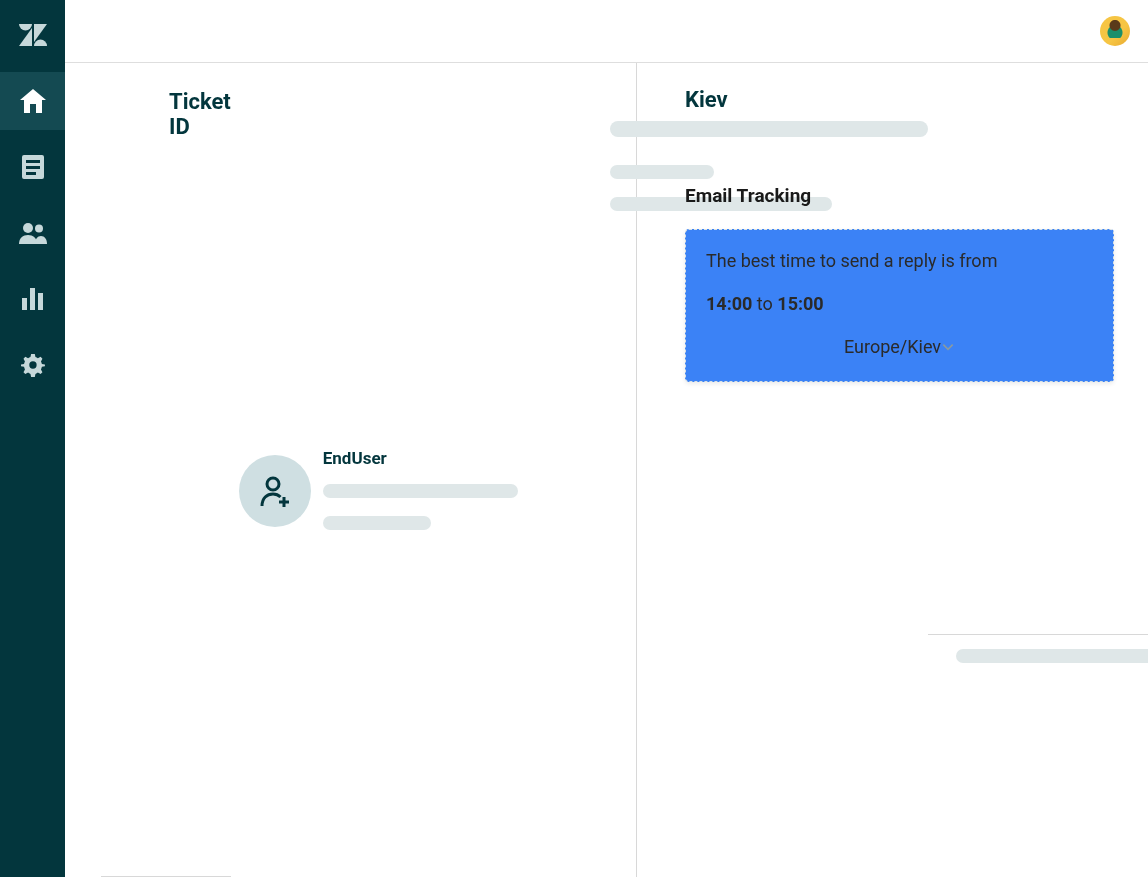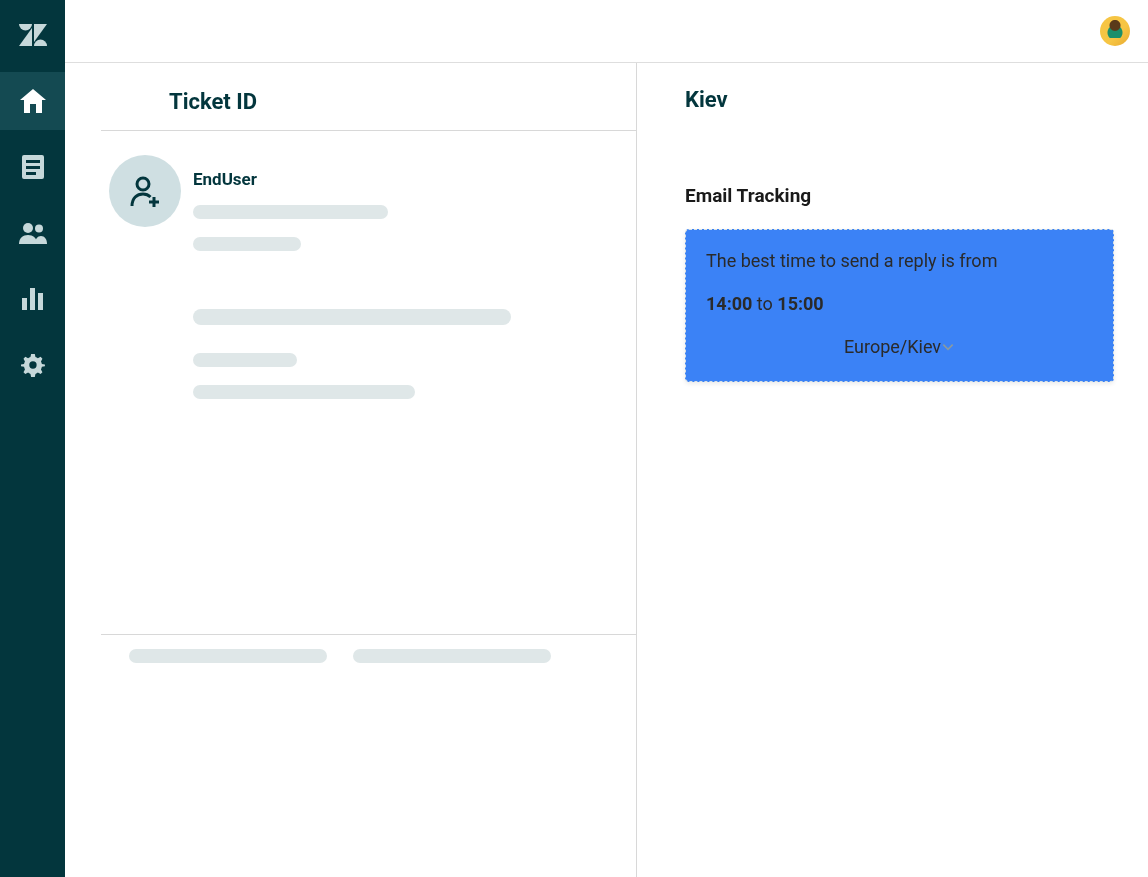--- a/index.html
+++ b/index.html
@@ -101,36 +101,35 @@
       width: 572px;
       padding-left: 36px;
       padding-top: 18px;
       border-right: 1px solid #d8d8d8;
       display: flex;
       flex-direction: column;
     }
     .left-pane .ticket-card {
       flex: 1;
       display: flex;
-      flex-direction: column;
     }
 
     .card-header {
       padding: 8px 0 16px 68px;
       border-bottom: 1px solid #d8d8d8;
     }
     .card-header h2 {
       font-size: 22px;
       font-weight: 700;
       color: #03363d;
     }
 
     .user-row {
       display: flex;
-      align-items: flex-start;
+      align-items: center;
       padding: 24px 0 0 8px;
     }
     .user-avatar {
       width: 72px;
       height: 72px;
       border-radius: 50%;
       background: #cfdfe2;
       display: flex;
       align-items: center;
       justify-content: center;

